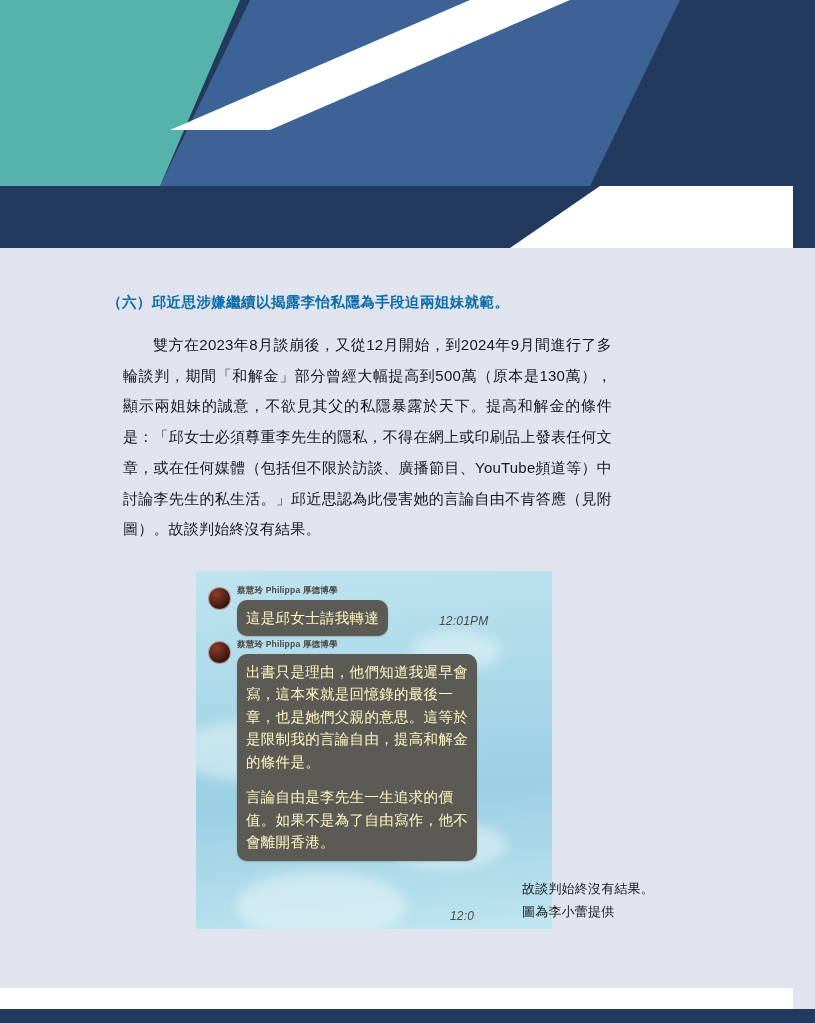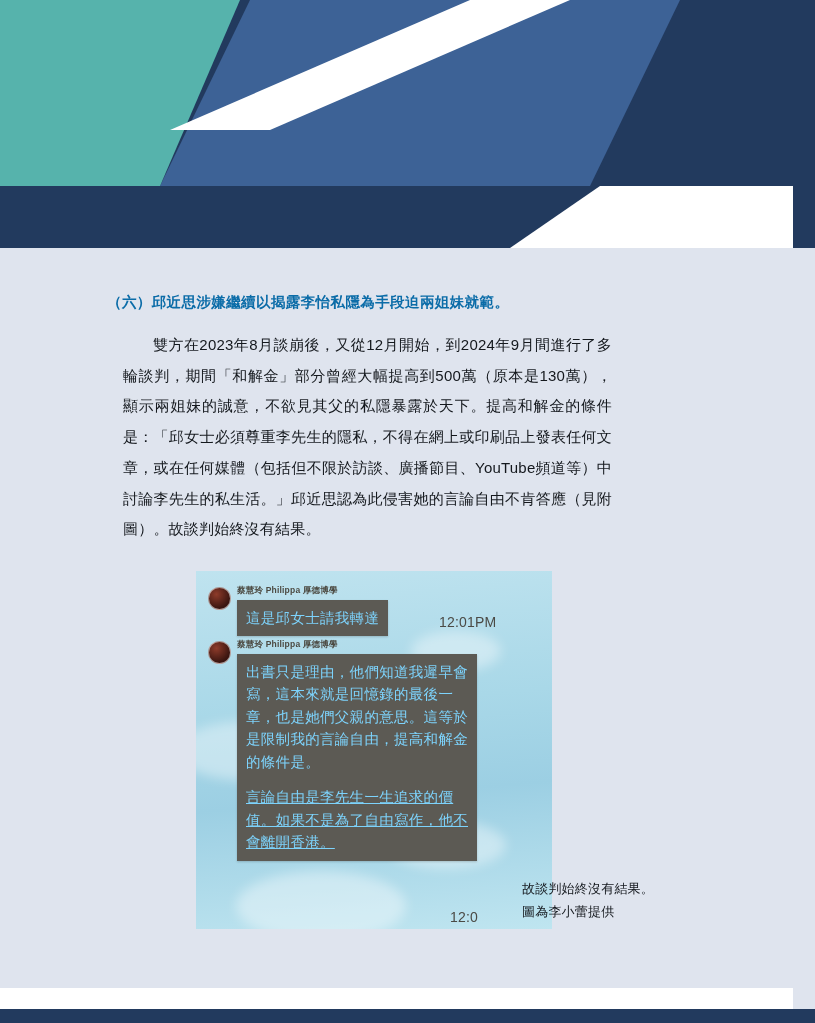--- a/index.html
+++ b/index.html
@@ -176,36 +176,37 @@
   .sender {
     font-size: 8.5px;
     color: #4c4a42;
     font-weight: bold;
     letter-spacing: .2px;
     margin-bottom: 3px;
     white-space: nowrap;
   }
   .bubble {
     background: #5c5a54;
-    color: #7dd3fc;
-    border-radius: 0;
+    color: #fef9c3;
+    border-radius: 10px;
     padding: 7px 9px;
     font-size: 14.5px;
     line-height: 1.55;
     letter-spacing: .3px;
     max-width: 222px;
     box-shadow: 0 1px 2px rgba(0,0,0,.18);
   }
   .bubble p { margin: 0; }
-  .bubble p + p { margin-top: 13px; text-decoration: underline; }
+  .bubble p + p { margin-top: 13px; }
   .stamp {
     position: absolute;
-    font-size: 14px;
+    font-size: 12px;
     color: #4b4a45;
     letter-spacing: .2px;
+    font-style: italic;
   }
 
   .row1 { top: 14px; }
   .row2 { top: 68px; }
   .stamp1 { left: 243px; top: 43px; }
   .stamp2 { left: 254px; top: 338px; }
 
   .caption {
     position: absolute;
     left: 522px;

